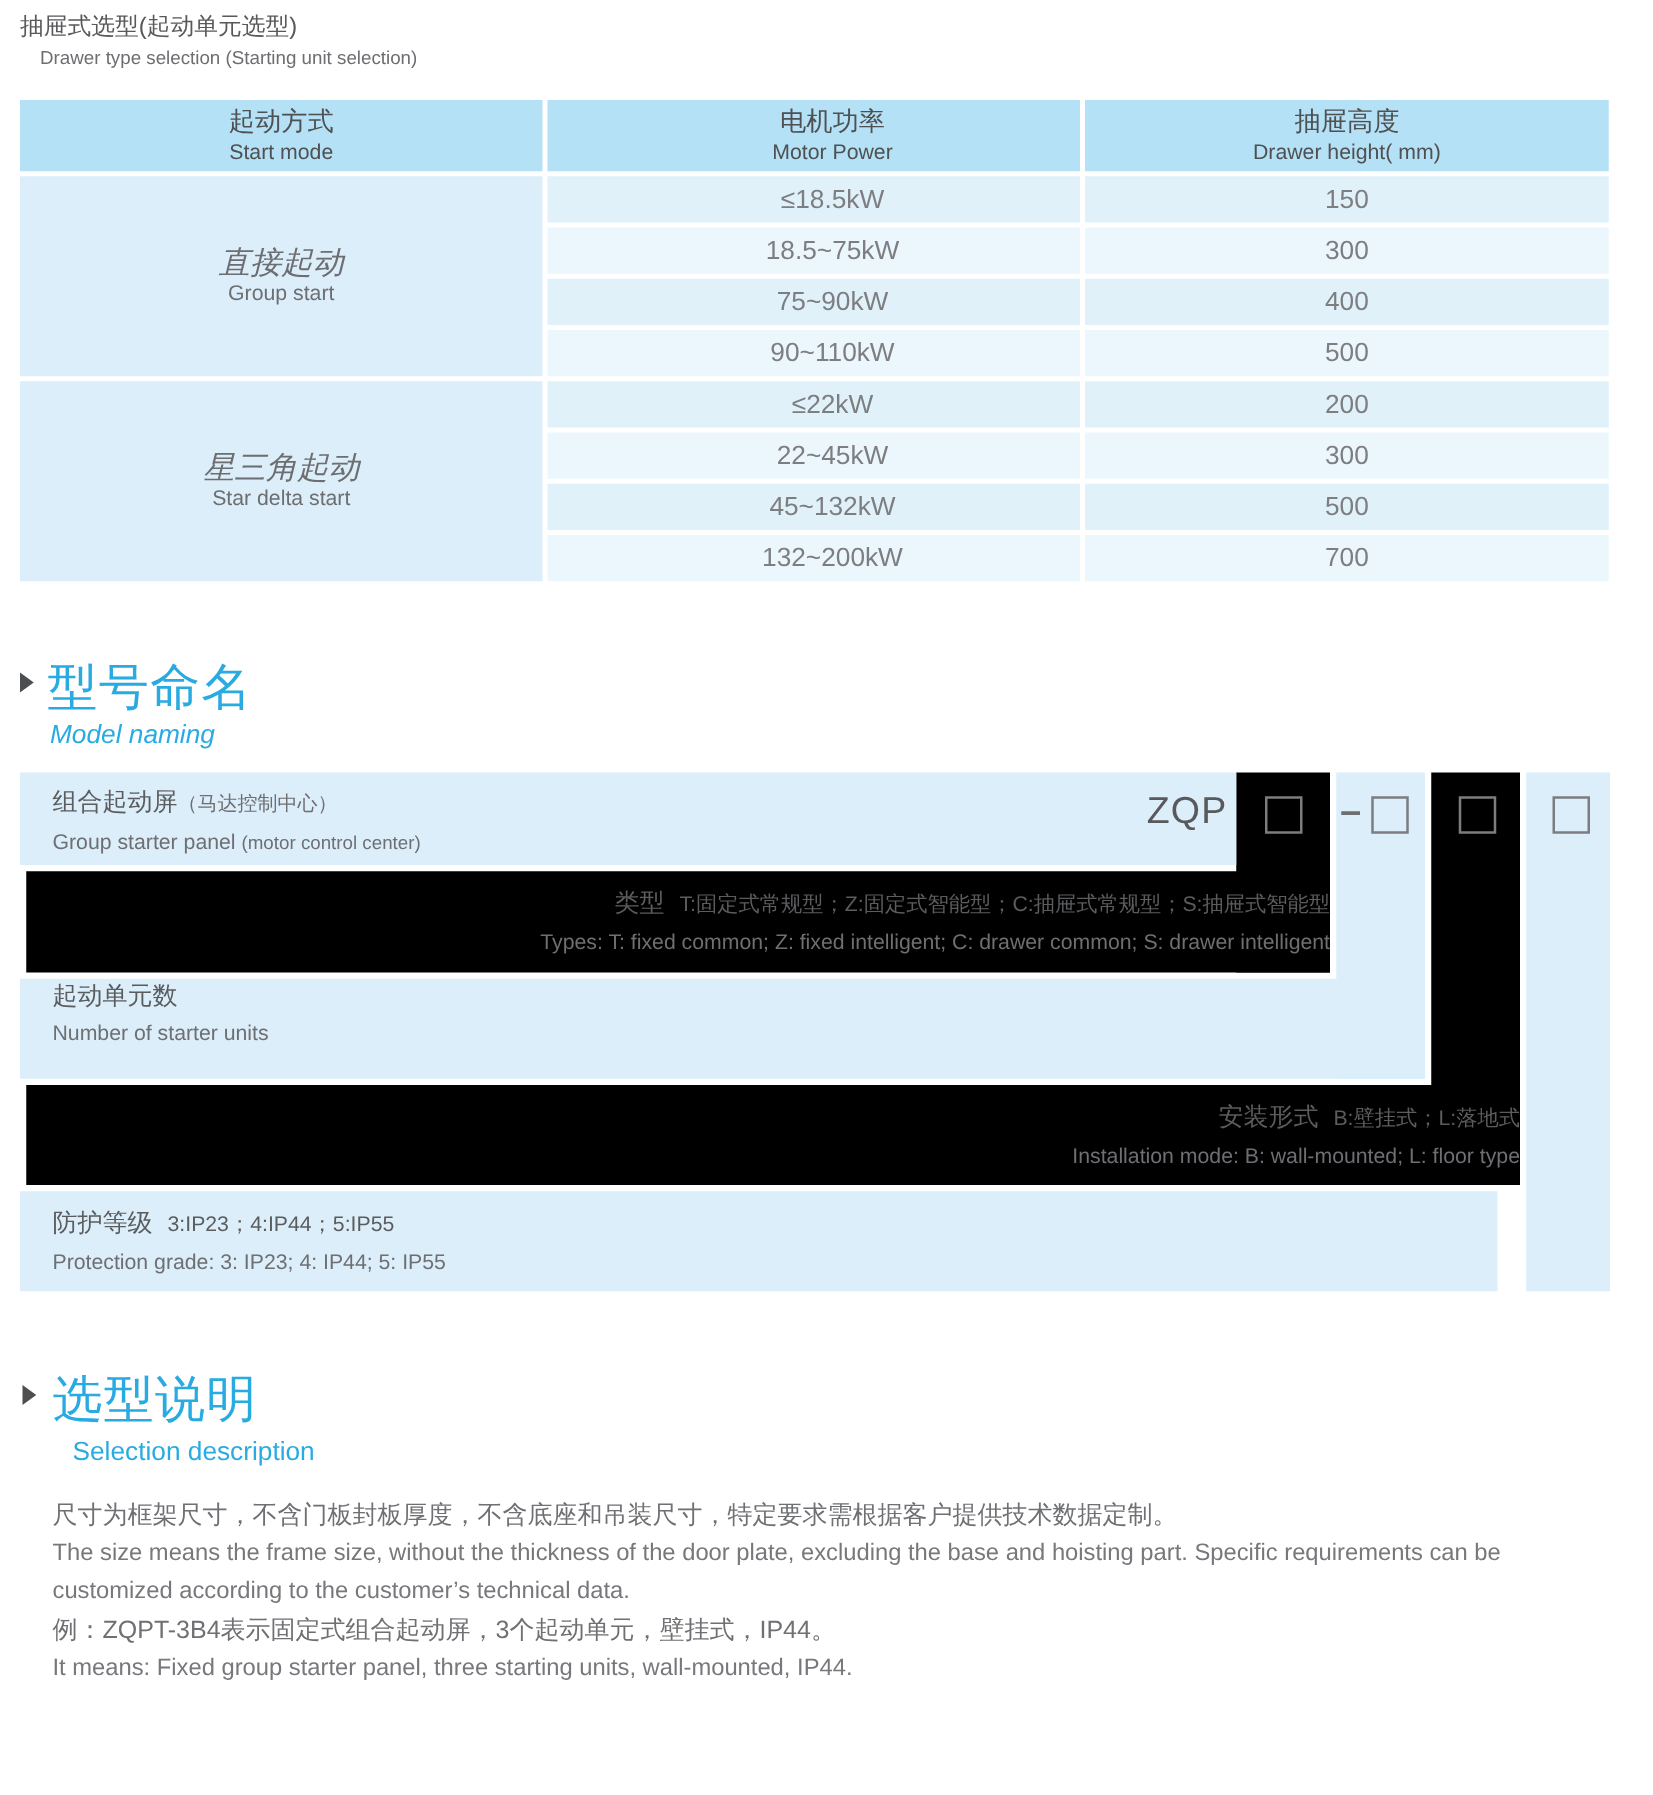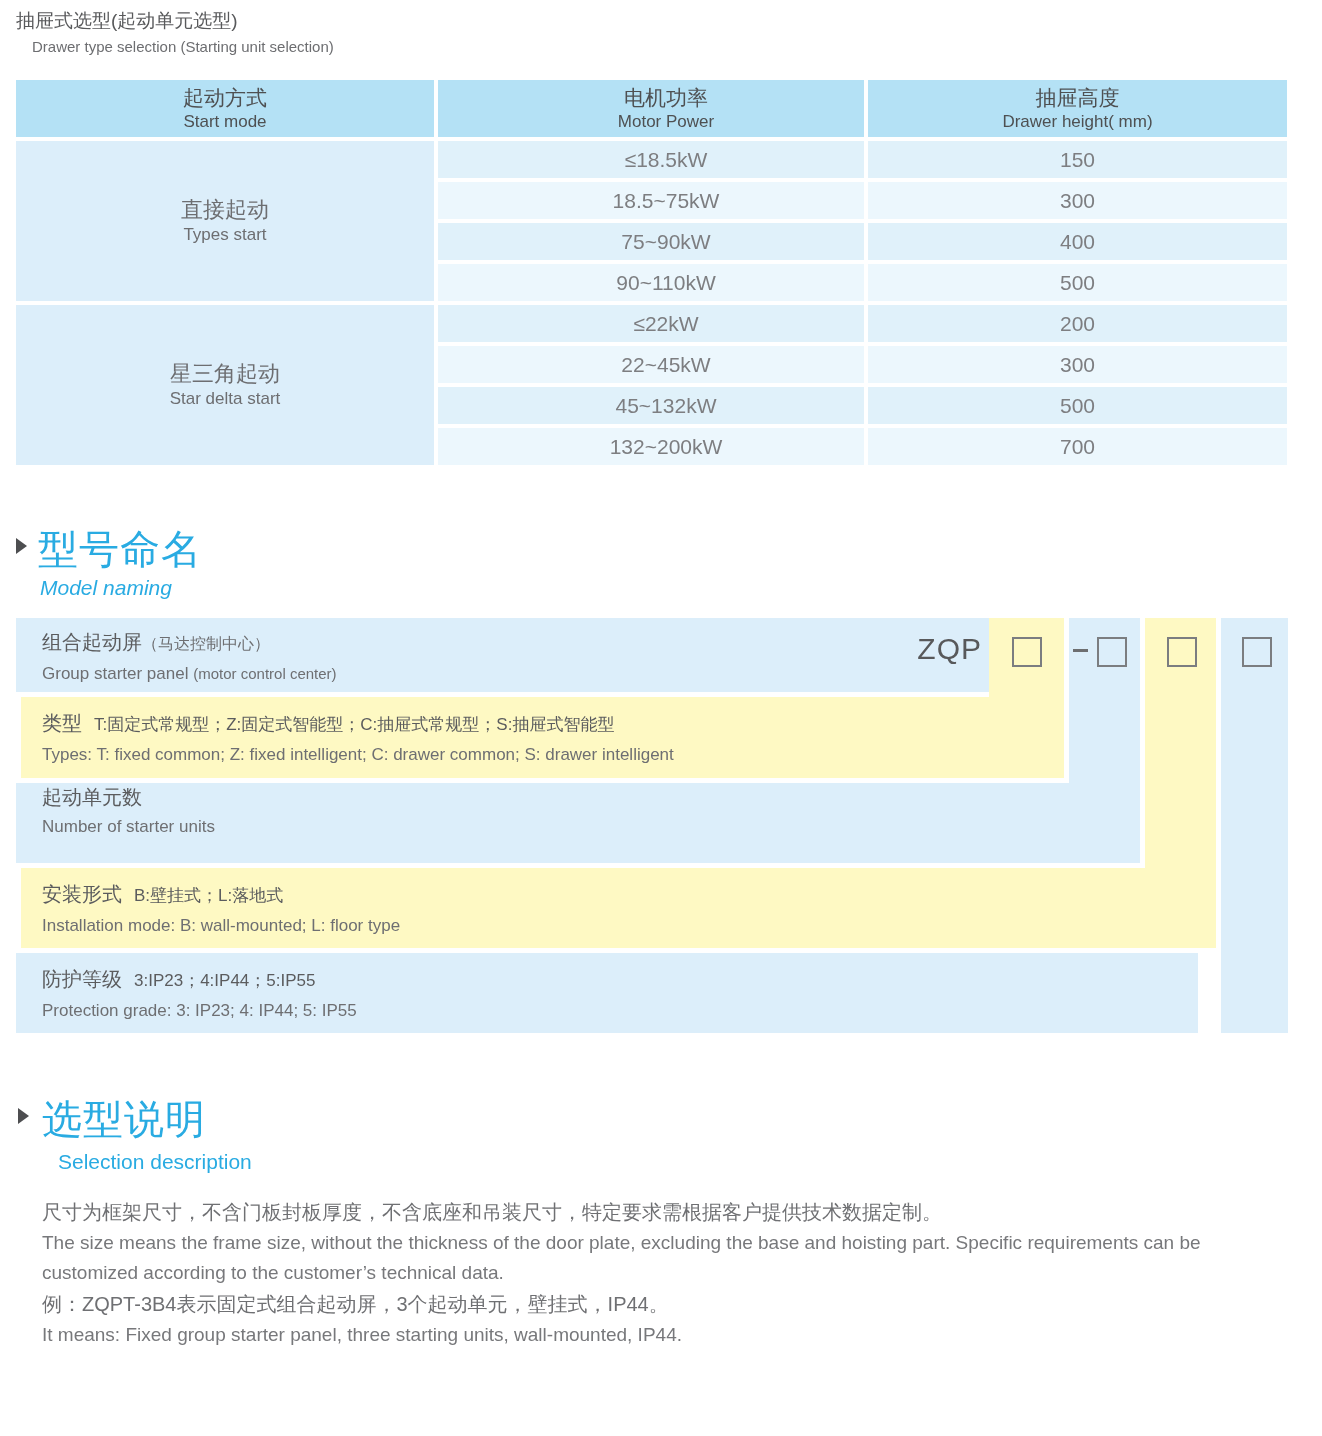--- a/index.html
+++ b/index.html
@@ -12,21 +12,21 @@
 
   
   .sel-grid{position:absolute;left:16px;top:80px;display:grid;
             grid-template-columns:418px 426px 419px;
             grid-template-rows:57px repeat(8,37px);gap:4px;}
   .cell{display:flex;flex-direction:column;align-items:center;justify-content:center;text-align:center;}
   .cell.head{background:#b4e1f5;color:#4e5052;}
   .cell.head .cn{font-size:21px;line-height:26px;}
   .cell.head .en{font-size:17px;line-height:21px;}
   .cell.group{background:#dceefa;color:#6d6e71;}
-  .cell.group .cn{font-size:22px;line-height:28px;}
+  .cell.group .cn{font-size:25px;line-height:28px;font-style:italic;}
   .cell.group .en{font-size:17px;line-height:22px;}
   .cell.body{font-size:21px;color:#7d7e81;}
   .shade-a{background:#e0f1fa;}
   .shade-b{background:#ecf7fd;}
   .c1{grid-column:1;} .c2{grid-column:2;padding-left:30px;} .c3{grid-column:3;}
   .r1{grid-row:1;} .r2{grid-row:2;} .r3{grid-row:3;} .r4{grid-row:4;} .r5{grid-row:5;}
   .r6{grid-row:6;} .r7{grid-row:7;} .r8{grid-row:8;} .r9{grid-row:9;}
   .g1{grid-column:1;grid-row:2 / span 4;}
   .g2{grid-column:1;grid-row:6 / span 4;}
 
@@ -37,21 +37,21 @@
   .sec-title-en{position:absolute;font-size:21px;color:#29abe2;}
 
   
   .band{position:absolute;box-sizing:border-box;}
   .band .cnline{font-size:20px;color:#5b5c5e;line-height:26px;}
   .band .enline{font-size:17px;color:#6e6f72;line-height:22px;margin-top:6px;}
   .cn-sub{font-size:16px;color:#6e6f72;}
   .gap10{margin-left:12px;font-size:17px;}
   .en-sub{font-size:15px;}
   .blue-band{background:#dceefa;}
-  .gray-band{background:#fef9c3;}
+  .gray-band{background:#000000;text-align:right;}
   .strip{position:absolute;}
   .code-zqp{position:absolute;left:840px;top:632px;width:142px;text-align:right;
             font-size:30px;color:#58595b;letter-spacing:1px;}
   .mbox{position:absolute;width:26px;height:26px;border:2px solid #7b7d80;}
   .dash{position:absolute;width:15px;height:3px;background:#6d6e70;}
 
   
   .desc{position:absolute;left:42px;top:1196px;width:1250px;}
   .desc .cnline{font-size:20px;color:#6f7073;line-height:32px;}
   .desc .enline{font-size:19px;color:#77787b;line-height:30px;}
@@ -73,21 +73,21 @@
       <div class="cn">电机功率</div>
       <div class="en">Motor Power</div>
     </div>
     <div class="cell head c3 r1">
       <div class="cn">抽屉高度</div>
       <div class="en">Drawer height( mm)</div>
     </div>
 
     <div class="cell group g1">
       <div class="cn">直接起动</div>
-      <div class="en">Types start</div>
+      <div class="en">Group start</div>
     </div>
     <div class="cell body c2 r2 shade-a">≤18.5kW</div>
     <div class="cell body c3 r2 shade-a">150</div>
     <div class="cell body c2 r3 shade-b">18.5~75kW</div>
     <div class="cell body c3 r3 shade-b">300</div>
     <div class="cell body c2 r4 shade-a">75~90kW</div>
     <div class="cell body c3 r4 shade-a">400</div>
     <div class="cell body c2 r5 shade-b">90~110kW</div>
     <div class="cell body c3 r5 shade-b">500</div>
 

